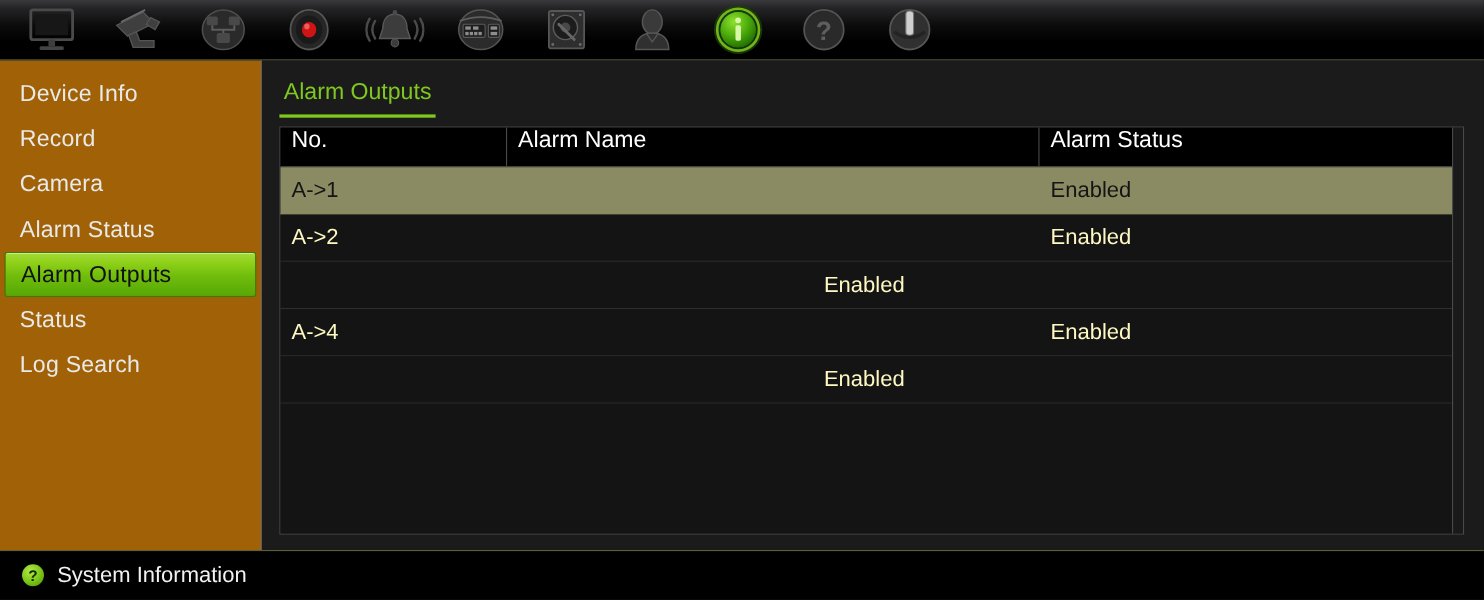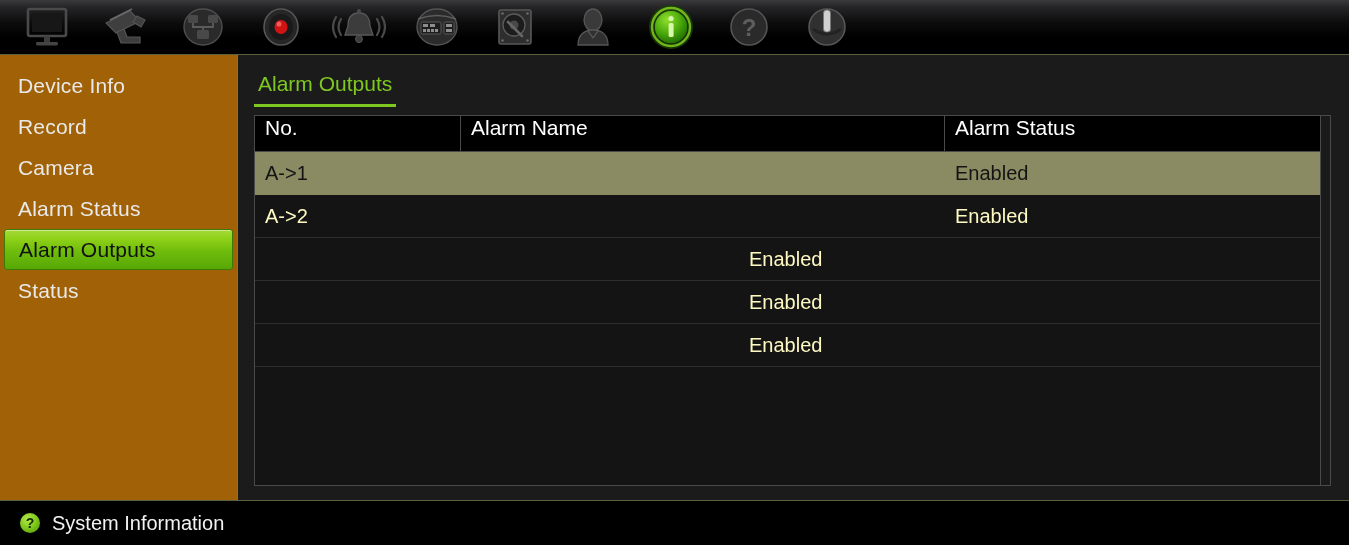--- a/index.html
+++ b/index.html
@@ -384,20 +384,23 @@
       </div>
       <div class="nav-item">
         <span>Alarm Status</span>
       </div>
       <div class="nav-item active">
         <span>Alarm Outputs</span>
       </div>
       <div class="nav-item">
         <span>Status</span>
       </div>
+      <div class="nav-item">
+        <span>Log Search</span>
+      </div>
     </div>
 
     <div id="content">
 
       <div id="tabbar">
         <div class="tab">
           <span>Alarm Outputs</span>
         </div>
       </div>
 
@@ -429,20 +432,21 @@
               <div class="cell col-name"></div>
               <div class="cell col-status">Enabled</div>
             </div>
 
             <div class="row">
               <div class="cell col-name"></div>
               <div class="cell col-status">Enabled</div>
             </div>
 
             <div class="row">
+              <div class="cell col-no">A-&gt;4</div>
               <div class="cell col-name"></div>
               <div class="cell col-status">Enabled</div>
             </div>
 
             <div class="row">
               <div class="cell col-name"></div>
               <div class="cell col-status">Enabled</div>
             </div>
 
             <div id="table-filler" style="height:118px;"></div>

